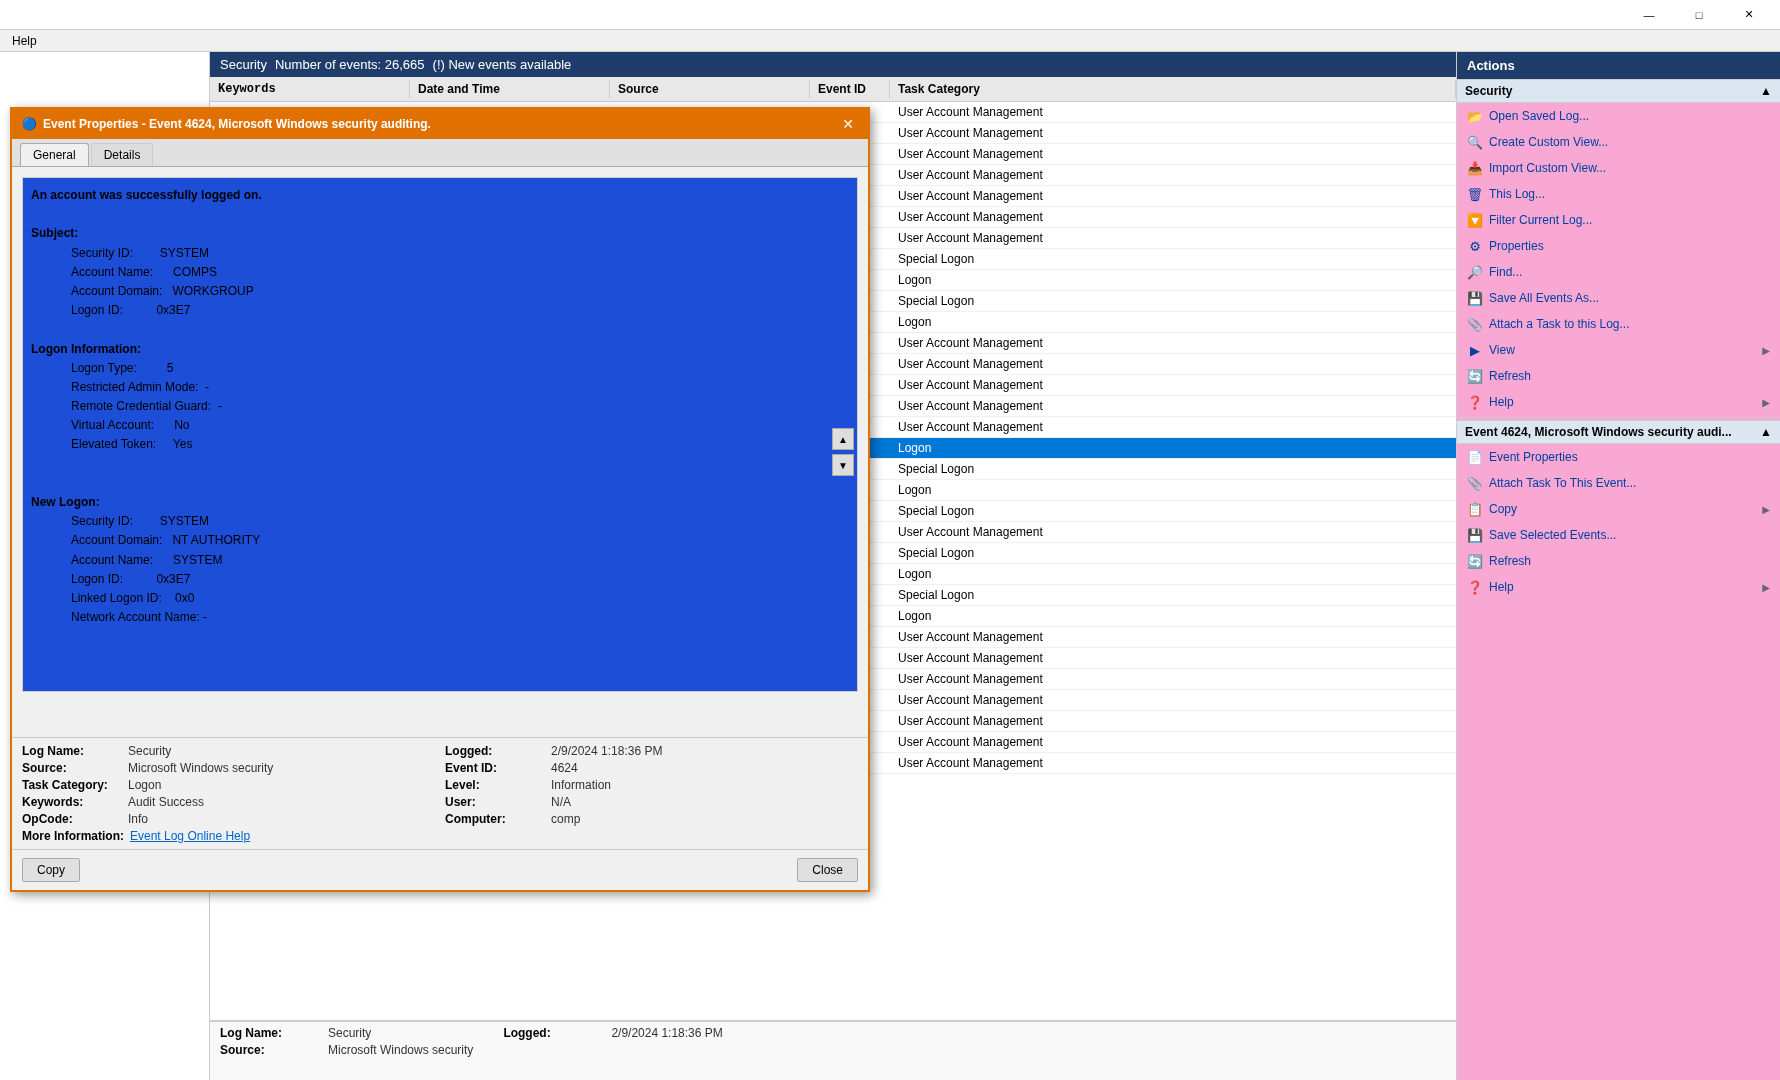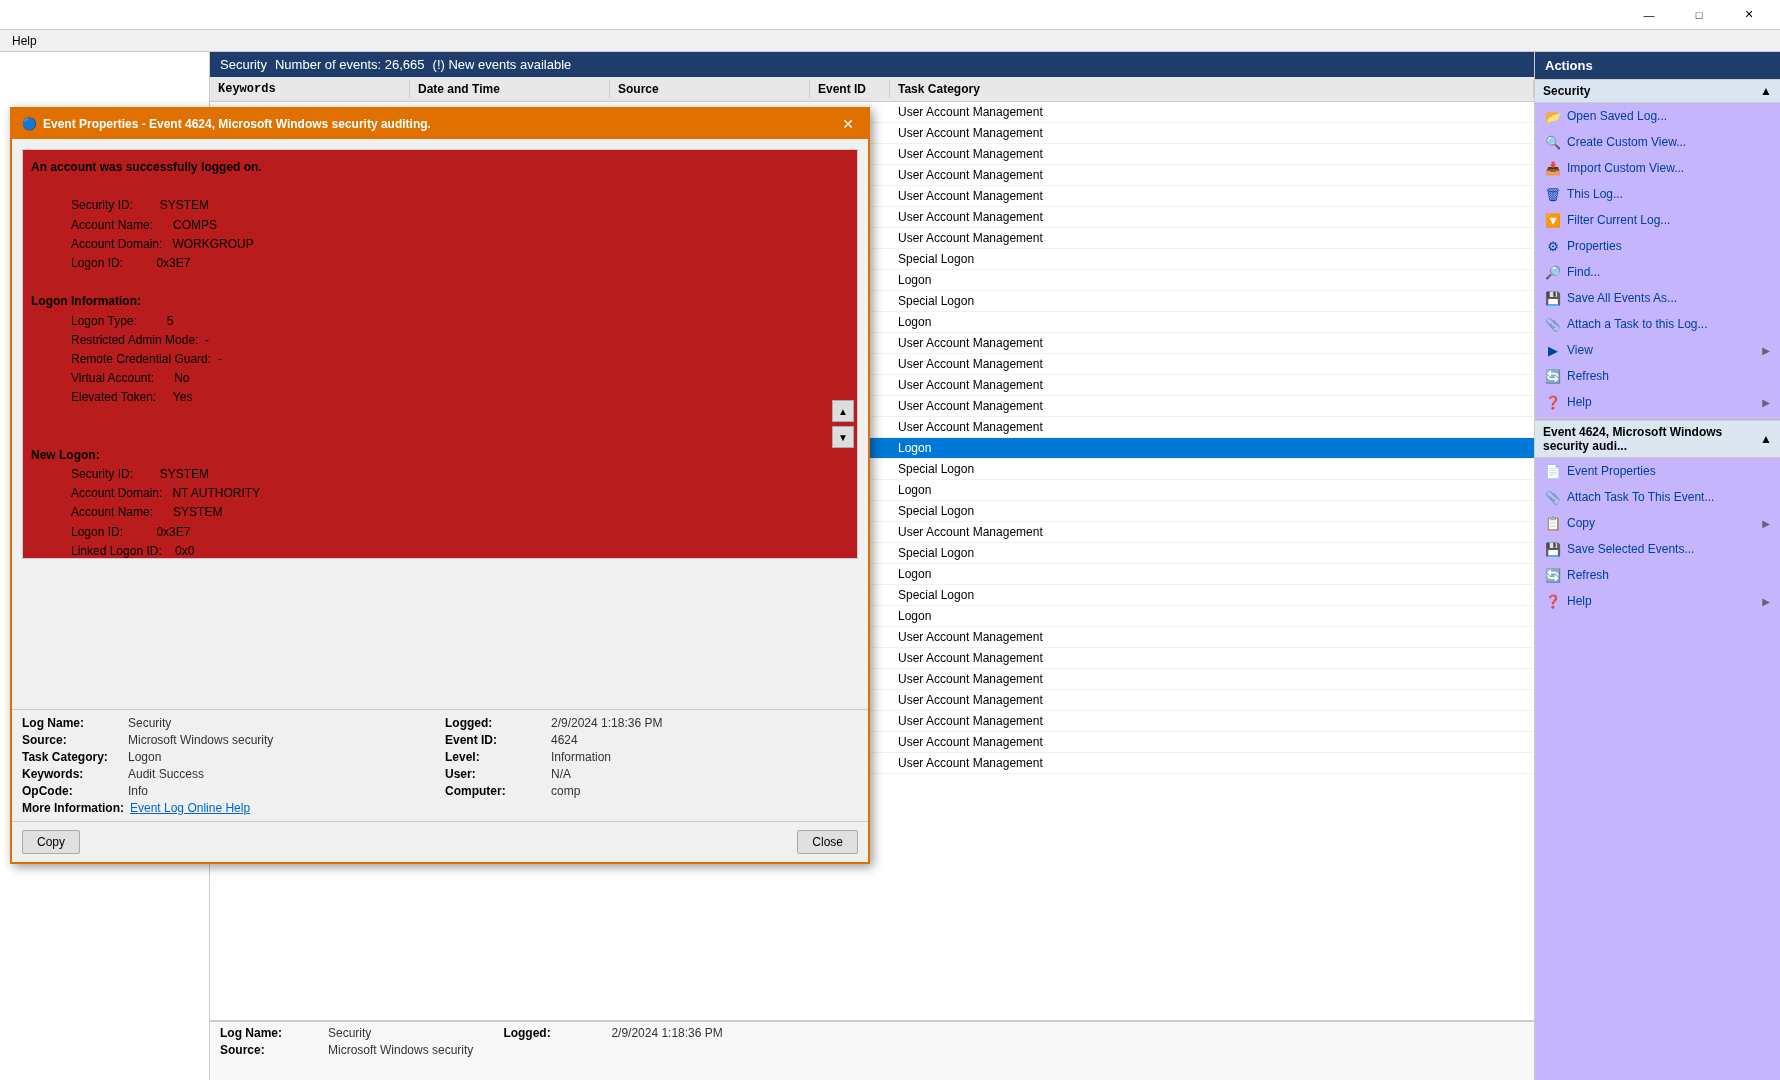--- a/index.html
+++ b/index.html
@@ -129,22 +129,22 @@
       text-overflow: ellipsis;
     }
     .event-row .cell.keywords { min-width: 200px; }
     .event-row .cell.datetime { min-width: 200px; }
     .event-row .cell.source { min-width: 200px; }
     .event-row .cell.eventid { min-width: 80px; }
     .event-row .cell.taskcat { flex: 1; }
 
     
     .actions-panel {
-      width: 246px;
-      background: #c4b5fd;
+      width: 324px;
+      background: #f9a8d4;
       border-left: 1px solid #ccc;
       overflow-y: auto;
     }
     .actions-header {
       background: #1f3d6b;
       color: #fff;
       padding: 6px 10px;
       font-size: 13px;
       font-weight: 600;
     }
@@ -261,26 +261,26 @@
 
     
     .dialog-content {
       padding: 10px;
       background: #f0f0f0;
       height: 570px;
       overflow: hidden;
       position: relative;
     }
     .event-text-area {
-      background: #b91c1c;
+      background: #1d4ed8;
       border: 1px solid #ccc;
       padding: 8px;
       font-size: 12px;
       font-family: 'Segoe UI', sans-serif;
-      height: 410px;
+      height: 515px;
       overflow-y: auto;
       line-height: 1.6;
     }
     .event-text-bold { font-weight: 600; }
     .event-indent { margin-left: 40px; }
 
     
     .scroll-arrows {
       position: absolute;
       right: 14px;
@@ -757,26 +757,31 @@
   <div class="dialog">
 
     <div class="dialog-titlebar">
       <div class="dialog-titlebar-left">
         <span>🔵</span>
         <span>Event Properties - Event 4624, Microsoft Windows security auditing.</span>
       </div>
       <button class="dialog-close-btn">✕</button>
     </div>
 
+    <div class="dialog-tabs">
+      <div class="tab active">General</div>
+      <div class="tab">Details</div>
+    </div>
 
     <div class="dialog-content">
       <div class="event-text-area">
         <div><span class="event-text-bold">An account was successfully logged on.</span></div>
         <br>
         <div>
+          <div class="event-text-bold">Subject:</div>
           <div class="event-indent">
             <span>Security ID:</span>&nbsp;&nbsp;&nbsp;&nbsp;&nbsp;&nbsp;&nbsp;&nbsp;<span>SYSTEM</span>
           </div>
           <div class="event-indent">
             <span>Account Name:</span>&nbsp;&nbsp;&nbsp;&nbsp;&nbsp;&nbsp;<span>COMPS</span>
           </div>
           <div class="event-indent">
             <span>Account Domain:</span>&nbsp;&nbsp;&nbsp;<span>WORKGROUP</span>
           </div>
           <div class="event-indent">

